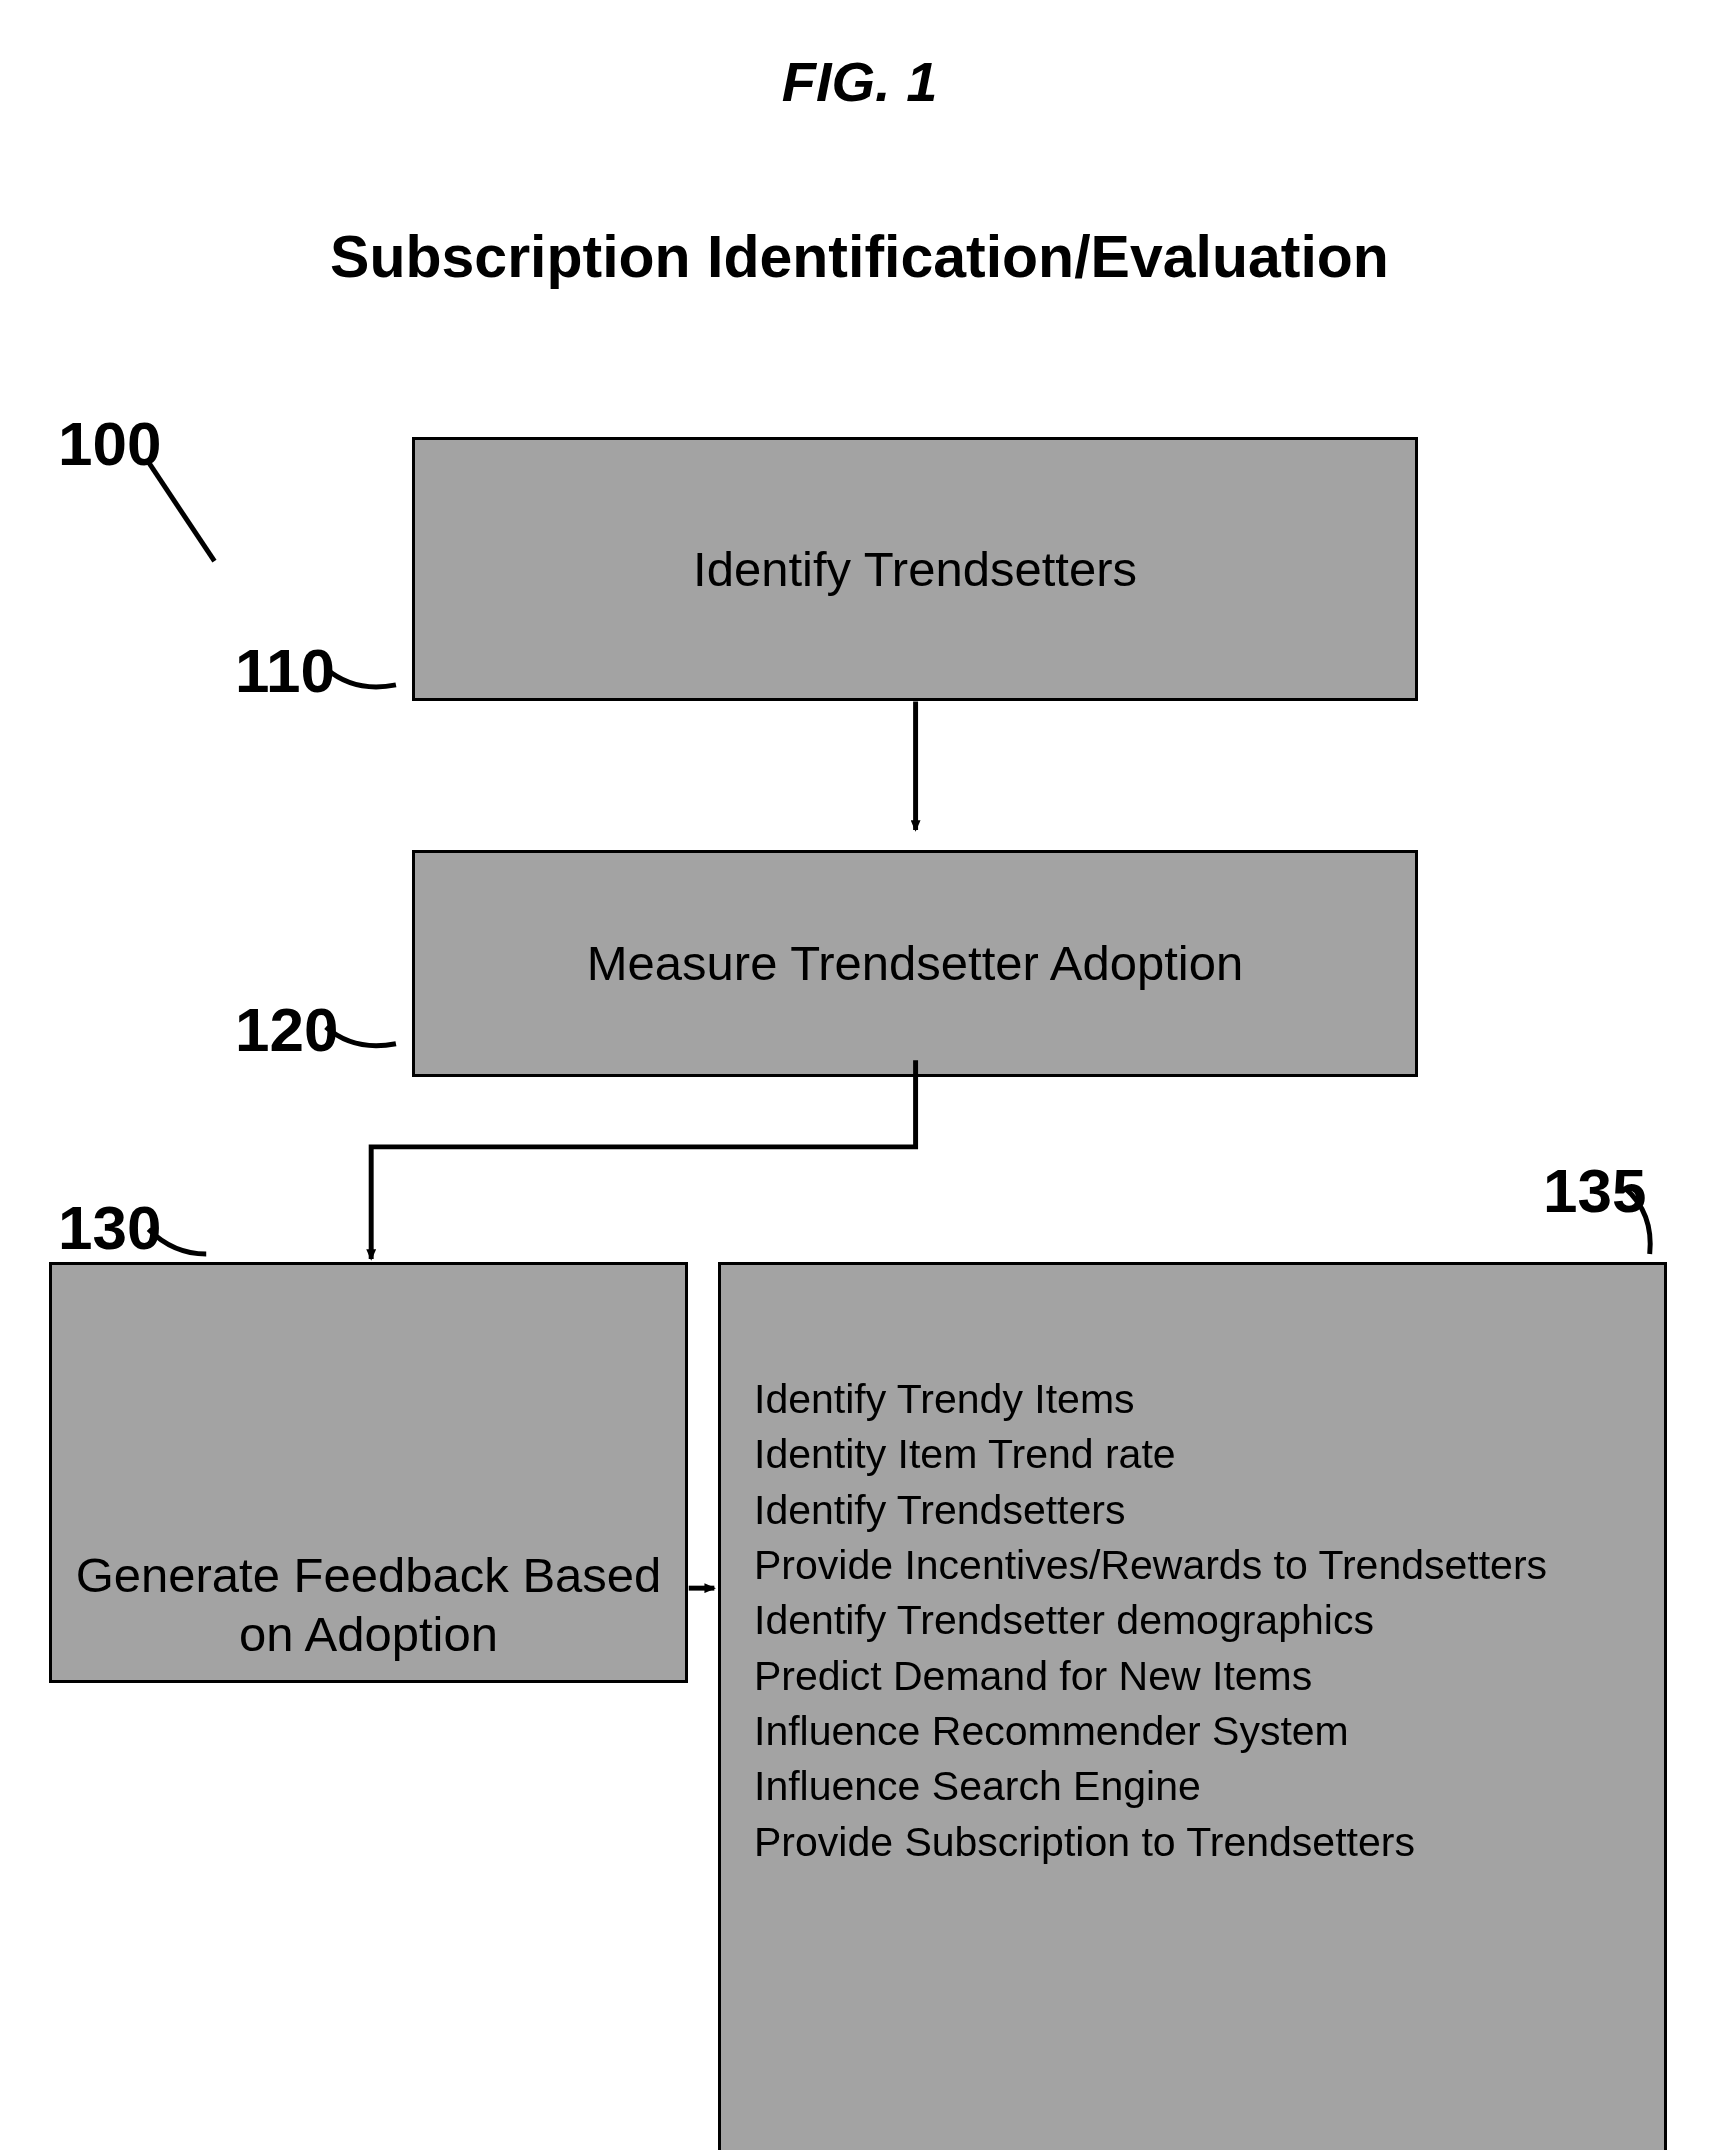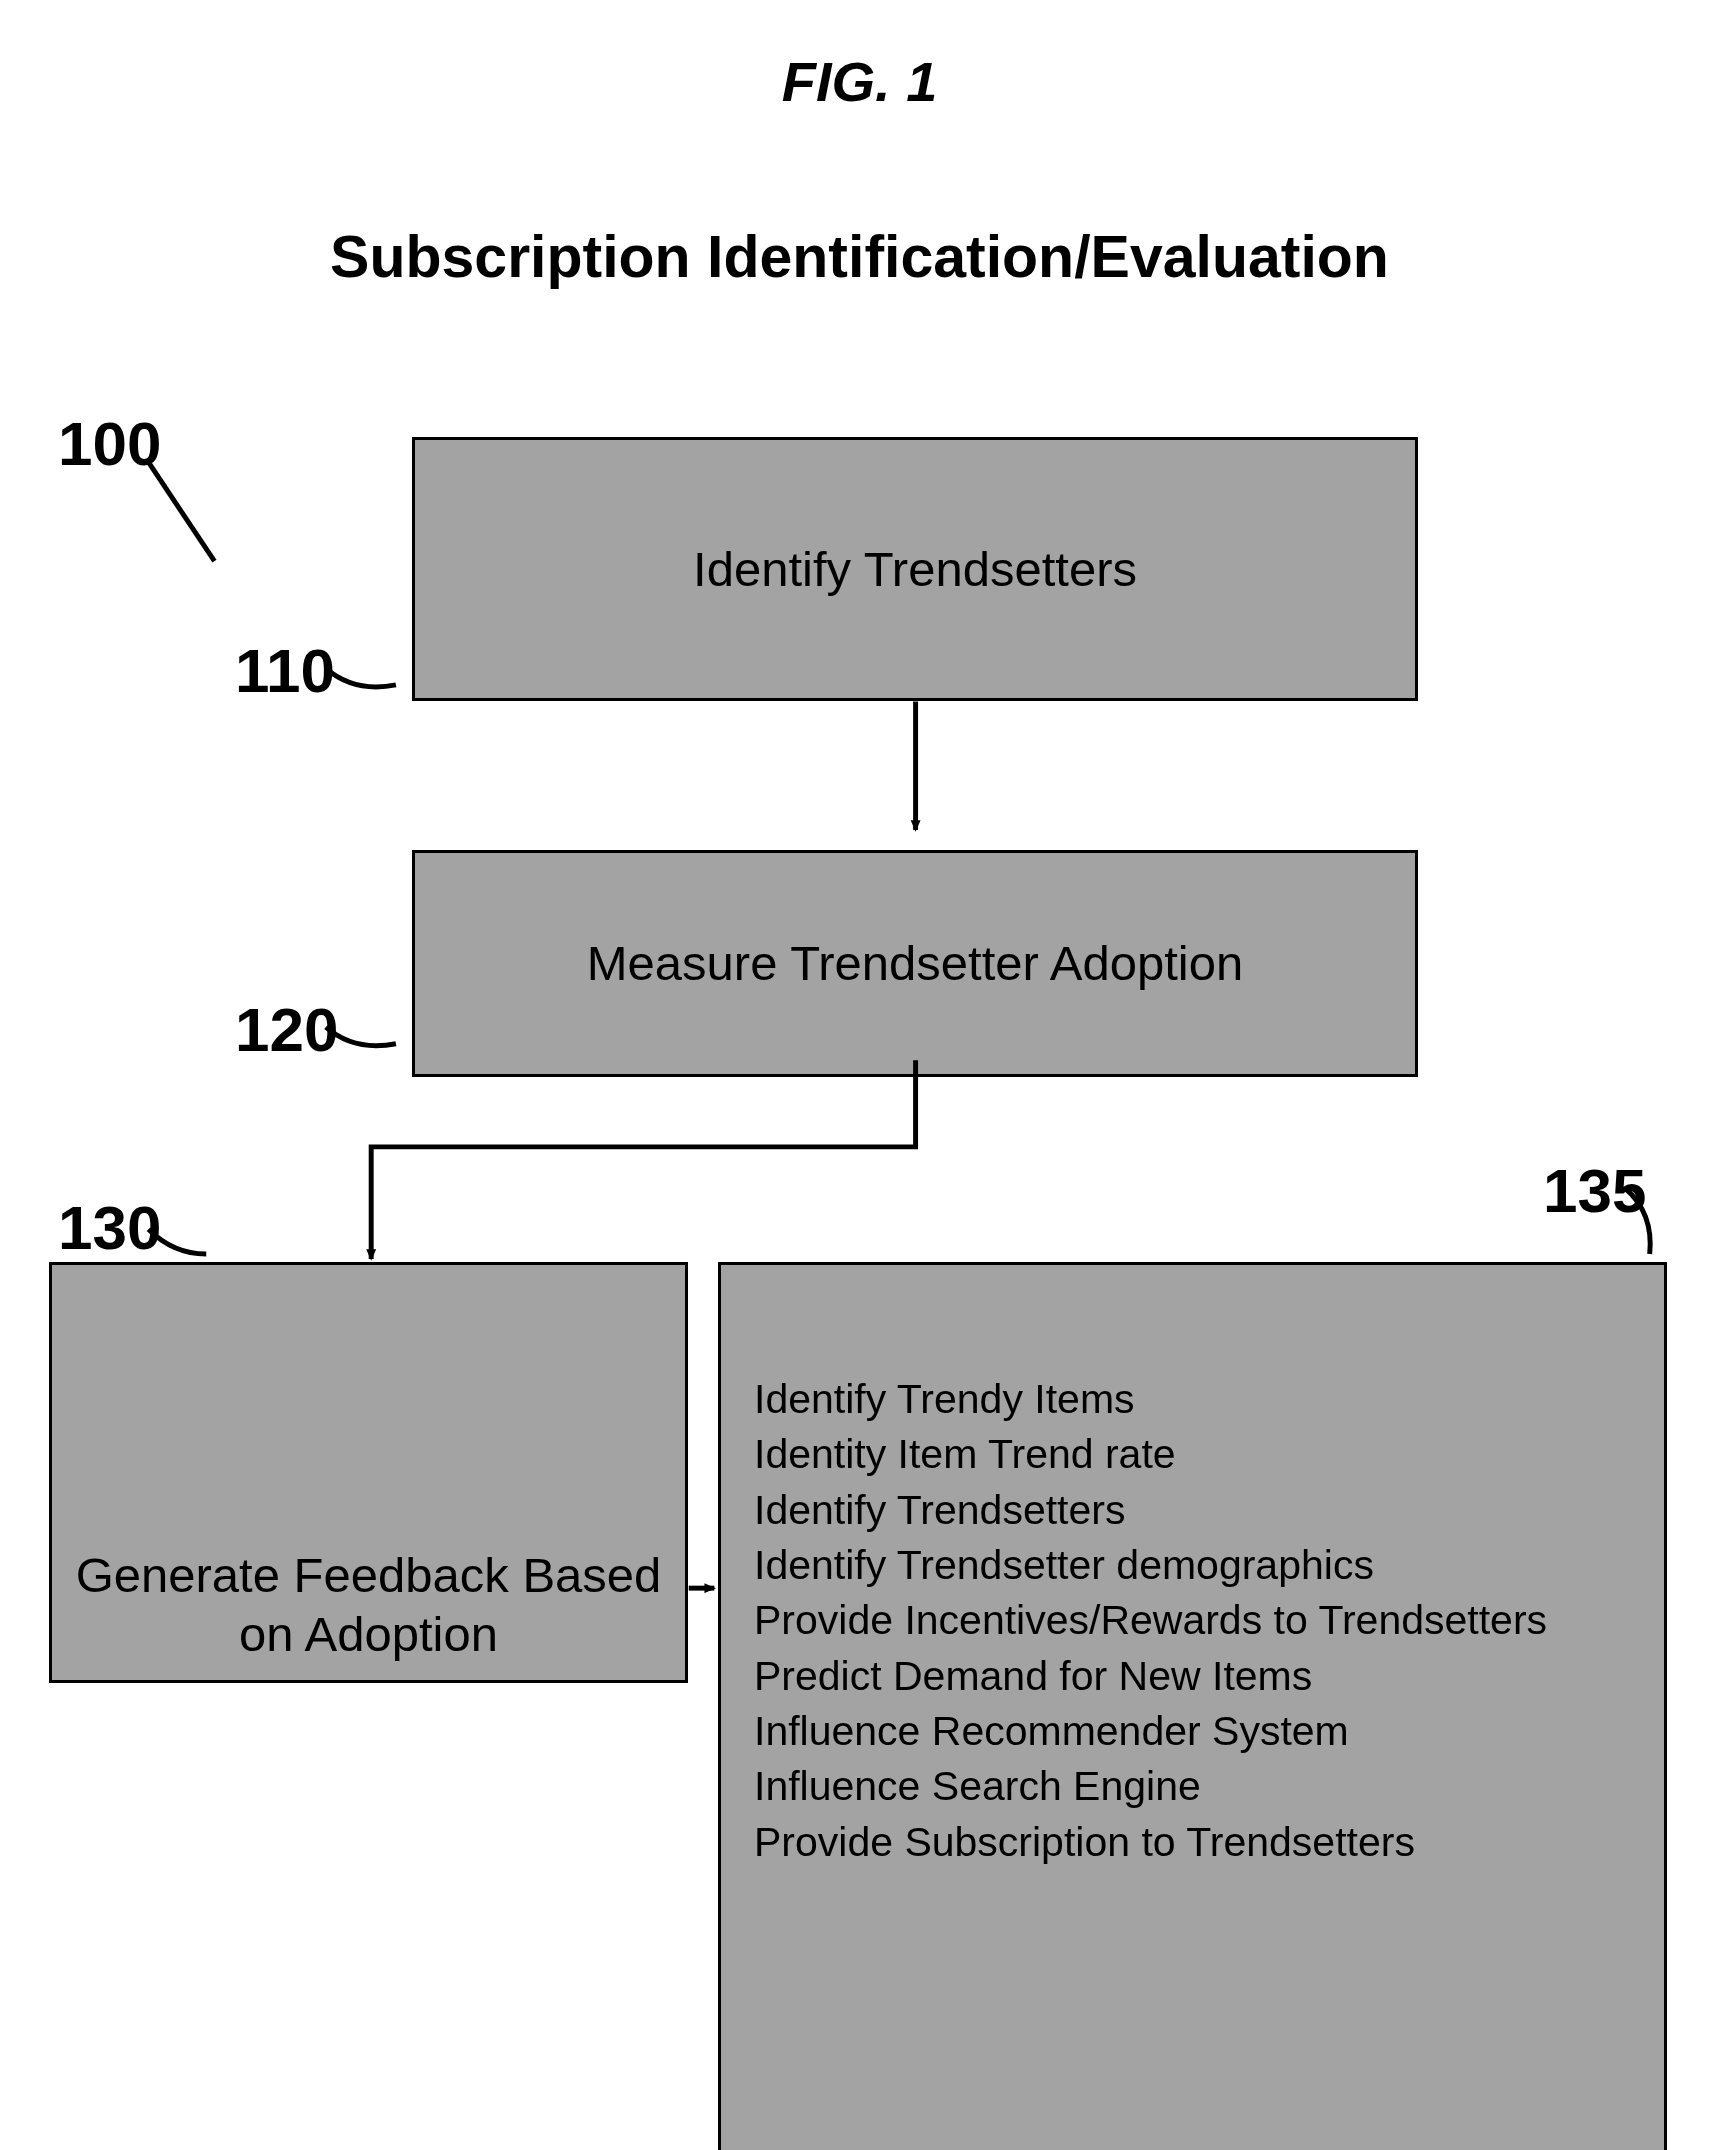--- a/index.html
+++ b/index.html
@@ -119,22 +119,22 @@
 
   <div class="box box-130">
     <span>Generate Feedback Based on Adoption</span>
   </div>
 
   <div class="box box-135">
     <div class="list">
       <span>Identify Trendy Items</span>
       <span>Identity Item Trend rate</span>
       <span>Identify Trendsetters</span>
+      <span>Provide Incentives/Rewards to Trendsetters</span>
       <span>Identify Trendsetter demographics</span>
-      <span>Provide Incentives/Rewards to Trendsetters</span>
       <span>Predict Demand for New Items</span>
       <span>Influence Recommender System</span>
       <span>Influence Search Engine</span>
       <span>Provide Subscription to Trendsetters</span>
     </div>
   </div>
 
   <div class="ref-label lbl-100">100</div>
   <div class="ref-label lbl-110">110</div>
   <div class="ref-label lbl-120">120</div>

